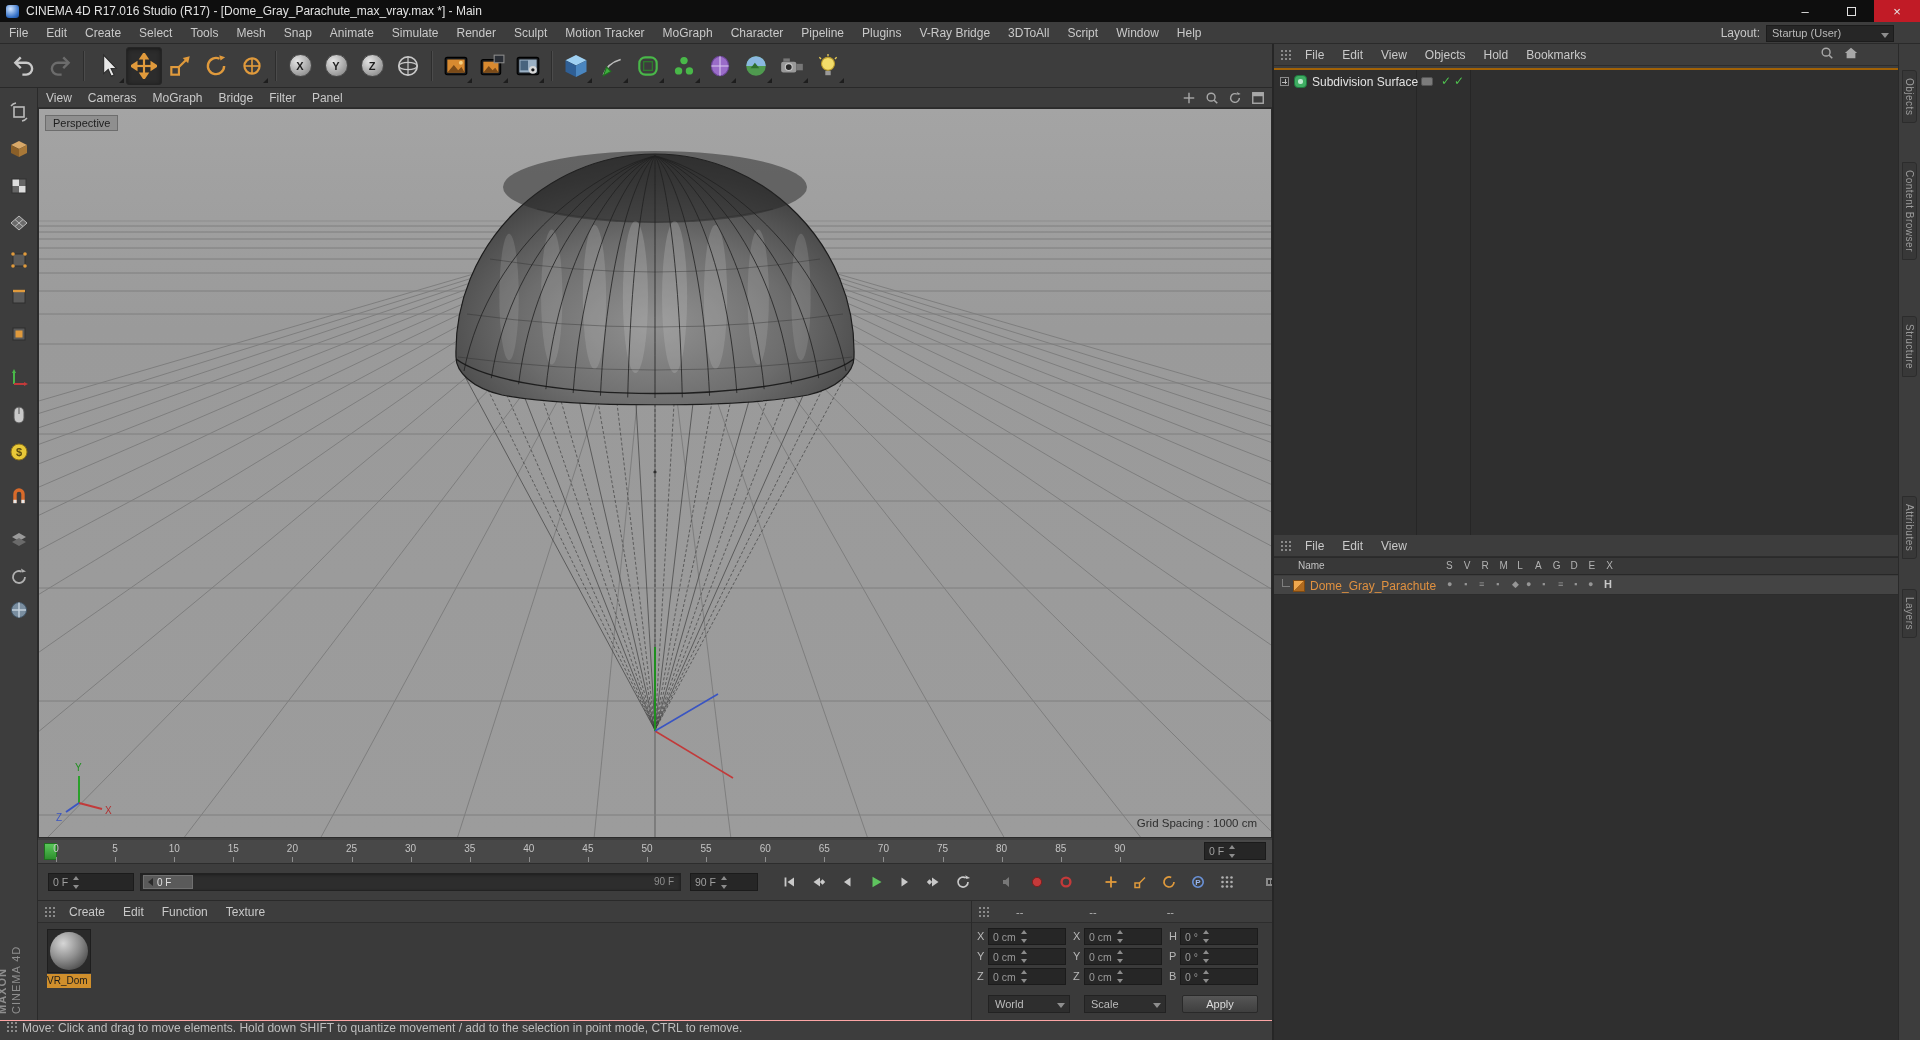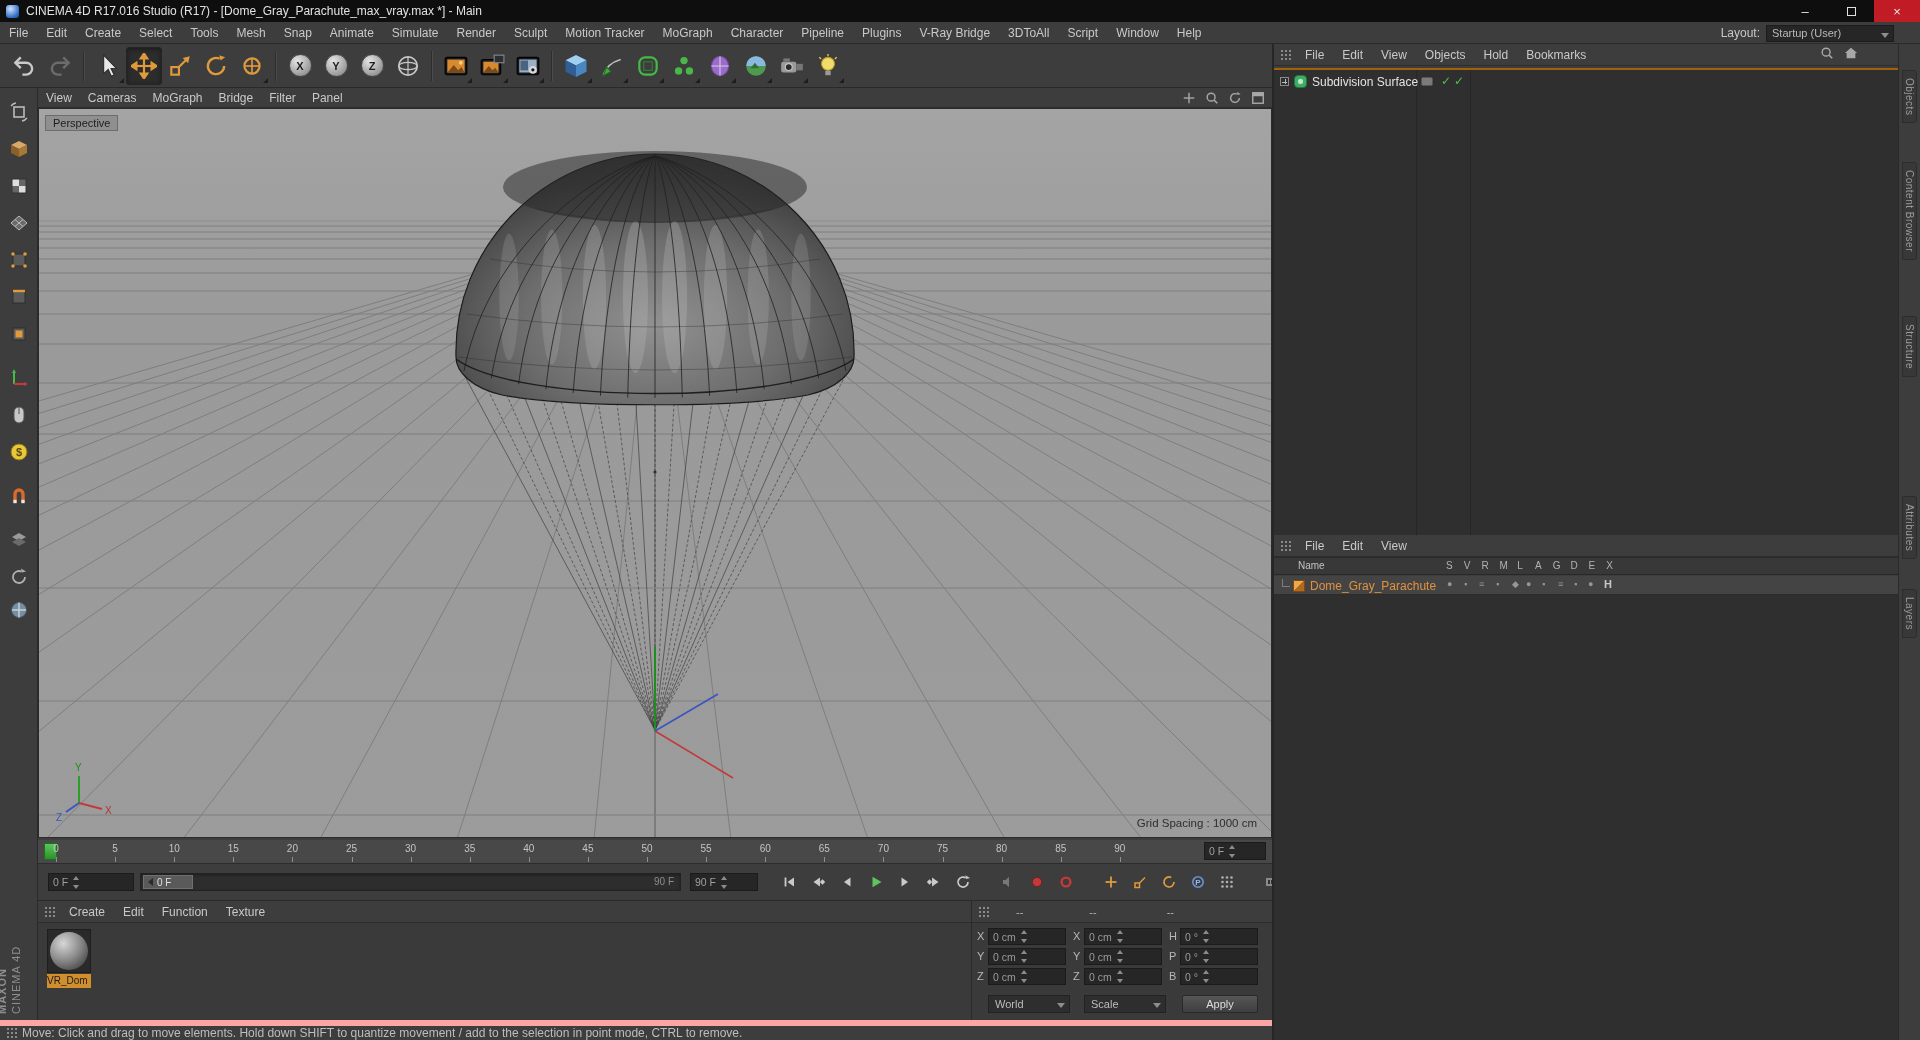--- a/index.html
+++ b/index.html
@@ -69,21 +69,21 @@
   #coords{position:absolute;left:972px;top:900px;width:300px;height:120px;background:#3a3a3a;border-top:1px solid #2a2a2a;}
   .chead{position:absolute;top:5px;font-size:11px;color:#b4b4b4;}
   .crow{position:absolute;left:0;right:0;height:18px;}
   .clab{position:absolute;top:2px;font-size:11px;color:#b8b8b8;}
   .numfield{position:absolute;top:0;height:17px;background:#262626;border:1px solid #1b1b1b;display:flex;align-items:center;padding:0 4px;font-size:10.5px;color:#9a9a9a;}
   .numfield .val{white-space:nowrap;}
   .dd{position:absolute;height:18px;background:#2e2e2e;border:1px solid #222;display:flex;align-items:center;padding:0 6px;color:#bcbcbc;font-size:11px;}
   .dd::after{content:"";position:absolute;right:4px;top:7px;border-left:4px solid transparent;border-right:4px solid transparent;border-top:5px solid #8e8e8e;}
   .btn-raised{position:absolute;height:18px;background:linear-gradient(#565656,#3f3f3f);border:1px solid #292929;border-radius:2px;color:#ddd;font-size:11px;text-align:center;line-height:16px;}
   
-  #statusbar{position:absolute;left:0;top:1020px;width:1272px;height:20px;background:#3d3d3d;border-top:6px solid #fca5a5;display:flex;align-items:center;color:#bdbdbd;}
+  #statusbar{position:absolute;left:0;top:1020px;width:1272px;height:20px;background:#3d3d3d;border-top:1px solid #fca5a5;display:flex;align-items:flex-start;color:#bdbdbd;}
   
   #right-panel{position:absolute;left:1272px;top:44px;width:626px;height:996px;background:#3d3d3d;border-left:2px solid #262626;}
   #om-content{position:absolute;left:0;top:24px;width:626px;height:467px;background:#2f2f2f;border-top:2px solid #a16207;}
   .om-row{position:absolute;left:0;top:2px;right:0;height:19px;display:flex;align-items:center;}
   .om-col-div{position:absolute;top:0;bottom:0;width:1px;background:#262626;}
   #am-menu{position:absolute;left:0;top:491px;width:626px;height:22px;}
   #am-header{position:absolute;left:0;top:513px;width:626px;height:18px;background:#383838;border-top:1px solid #2a2a2a;border-bottom:1px solid #282828;}
   #am-row{position:absolute;left:0;top:532px;width:626px;height:19px;background:#444;border-bottom:1px solid #2c2c2c;}
   #am-rest{position:absolute;left:0;top:551px;width:626px;bottom:0;background:#2f2f2f;}
   .am-col{position:absolute;top:2px;font-size:10px;color:#b2b2b2;}

